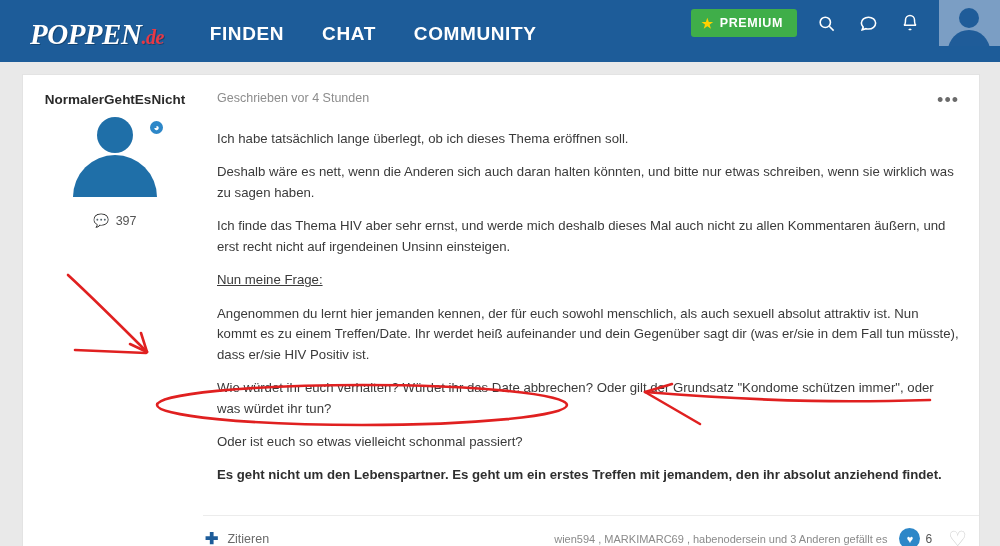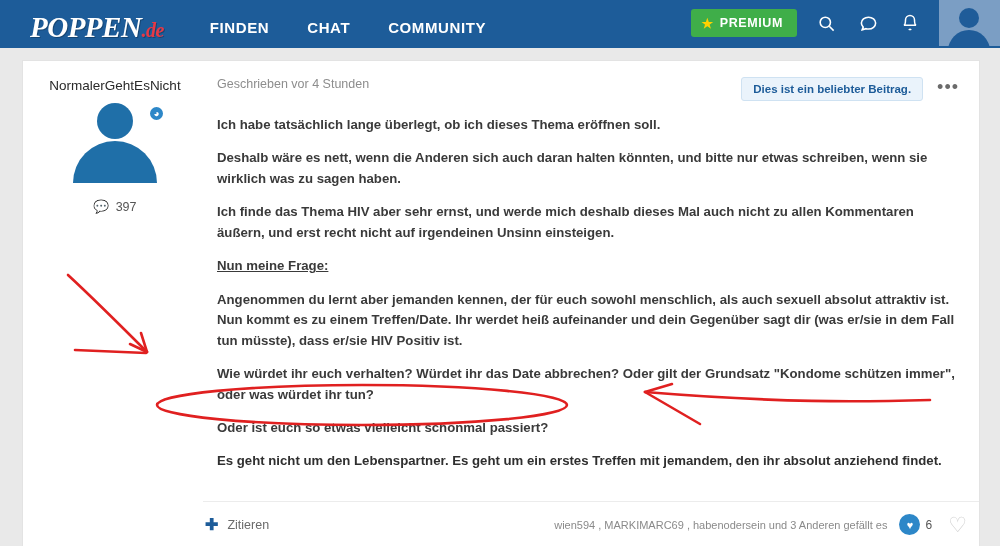--- a/index.html
+++ b/index.html
@@ -7,21 +7,21 @@
     margin: 0; padding: 0;
     width: 1000px; height: 546px;
     background: #ffffff;
     font-family: "Liberation Sans", sans-serif;
     overflow: hidden;
   }
 
   
   .header {
     position: relative;
-    height: 48px;
+    height: 62px;
     background: #1d5c99;
     display: flex;
     align-items: center;
     padding: 6px 0 0 30px;
   }
   .logo {
     font-family: "Liberation Serif", serif;
     font-weight: bold;
     font-style: italic;
     font-size: 29px;
@@ -33,21 +33,21 @@
   }
   .logo .dot-de { color: #e63946; font-size: 20px; }
 
   .nav {
     display: flex;
     align-items: center;
     gap: 38px;
   }
   .nav-item {
     color: #ffffff;
-    font-size: 15px;
+    font-size: 19px;
     font-weight: bold;
     letter-spacing: 0.6px;
     cursor: pointer;
     white-space: nowrap;
     text-align: center;
   }
 
   .header-right {
     position: absolute;
     right: 0; top: 0;
@@ -118,21 +118,21 @@
   
   .post-left {
     width: 180px;
     padding: 16px 10px 0 14px;
     text-align: center;
     position: relative;
   }
   .author-name {
     color: #2a2a2a;
     font-size: 13.5px;
-    font-weight: normal;
+    font-weight: bold;
     line-height: 1.35;
     word-break: break-word;
     margin: 0 0 8px 0;
     cursor: pointer;
   }
   .avatar-large {
     width: 92px; height: 80px;
     margin: 6px auto 0 auto;
     position: relative;
   }
@@ -212,21 +212,21 @@
     cursor: pointer;
     padding-bottom: 4px;
   }
 
   .post-body {
     margin-top: 12px;
     color: #3a3a3a;
     font-size: 13.2px;
     line-height: 1.55;
   }
-  .post-body p { margin: 0 0 13px 0; font-weight: bold; }
+  .post-body p { margin: 0 0 13px 0; }
   .underline { text-decoration: underline; }
   .bold { font-weight: bold; color: #2f2f2f; }
 
   
   .post-footer {
     position: absolute;
     left: 0; right: 0; bottom: 0;
     height: 46px;
     border-top: 1px solid #ececec;
     display: flex;
@@ -344,31 +344,30 @@
       <div class="comment-count">
         <span class="bubble">💬</span>
         <span>397</span>
       </div>
     </div>
 
     <div class="post-right">
       <div class="post-meta-row">
         <div class="post-time">Geschrieben vor 4 Stunden</div>
         <div class="meta-right">
-          <div class="popular-badge">Dies ist ein beliebter Beitrag.</div>
           <div class="dots">•••</div>
         </div>
       </div>
 
       <div class="post-body">
         <p>Ich habe tatsächlich lange überlegt, ob ich dieses Thema eröffnen soll.</p>
         <p>Deshalb wäre es nett, wenn die Anderen sich auch daran halten könnten, und bitte nur etwas schreiben, wenn sie wirklich was zu sagen haben.</p>
         <p>Ich finde das Thema HIV aber sehr ernst, und werde mich deshalb dieses Mal auch nicht zu allen Kommentaren äußern, und erst recht nicht auf irgendeinen Unsinn einsteigen.</p>
         <p class="underline">Nun meine Frage:</p>
-        <p>Angenommen du lernt aber jemanden kennen, der für euch sowohl menschlich, als auch sexuell absolut attraktiv ist. Nun kommt es zu einem Treffen/Date. Ihr werdet heiß aufeinander und dein Gegenüber sagt dir (was er/sie in dem Fall tun müsste), dass er/sie HIV Positiv ist.</p>
+        <p>Angenommen du lernt hier jemanden kennen, der für euch sowohl menschlich, als auch sexuell absolut attraktiv ist. Nun kommt es zu einem Treffen/Date. Ihr werdet heiß aufeinander und dein Gegenüber sagt dir (was er/sie in dem Fall tun müsste), dass er/sie HIV Positiv ist.</p>
         <p>Wie würdet ihr euch verhalten? Würdet ihr das Date abbrechen? Oder gilt der Grundsatz "Kondome schützen immer", oder was würdet ihr tun?</p>
         <p>Oder ist euch so etwas vielleicht schonmal passiert?</p>
         <p class="bold">Es geht nicht um den Lebenspartner. Es geht um ein erstes Treffen mit jemandem, den ihr absolut anziehend findet.</p>
       </div>
 
       <div class="post-footer">
         <div class="quote-btn">
           <span class="plus-ico">✚</span>
           <span>Zitieren</span>
         </div>

